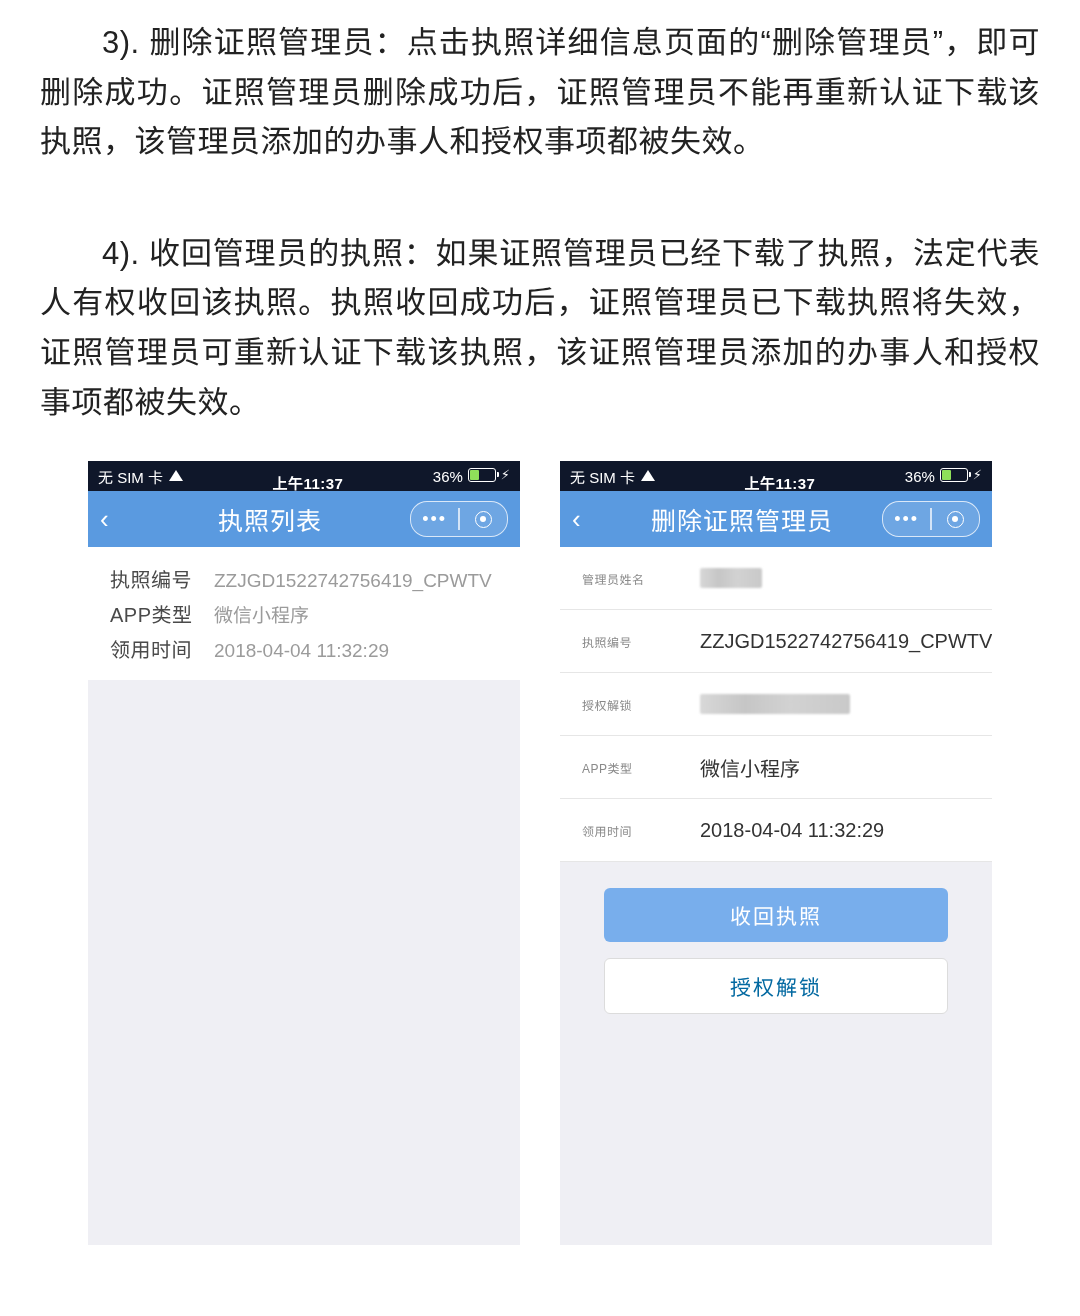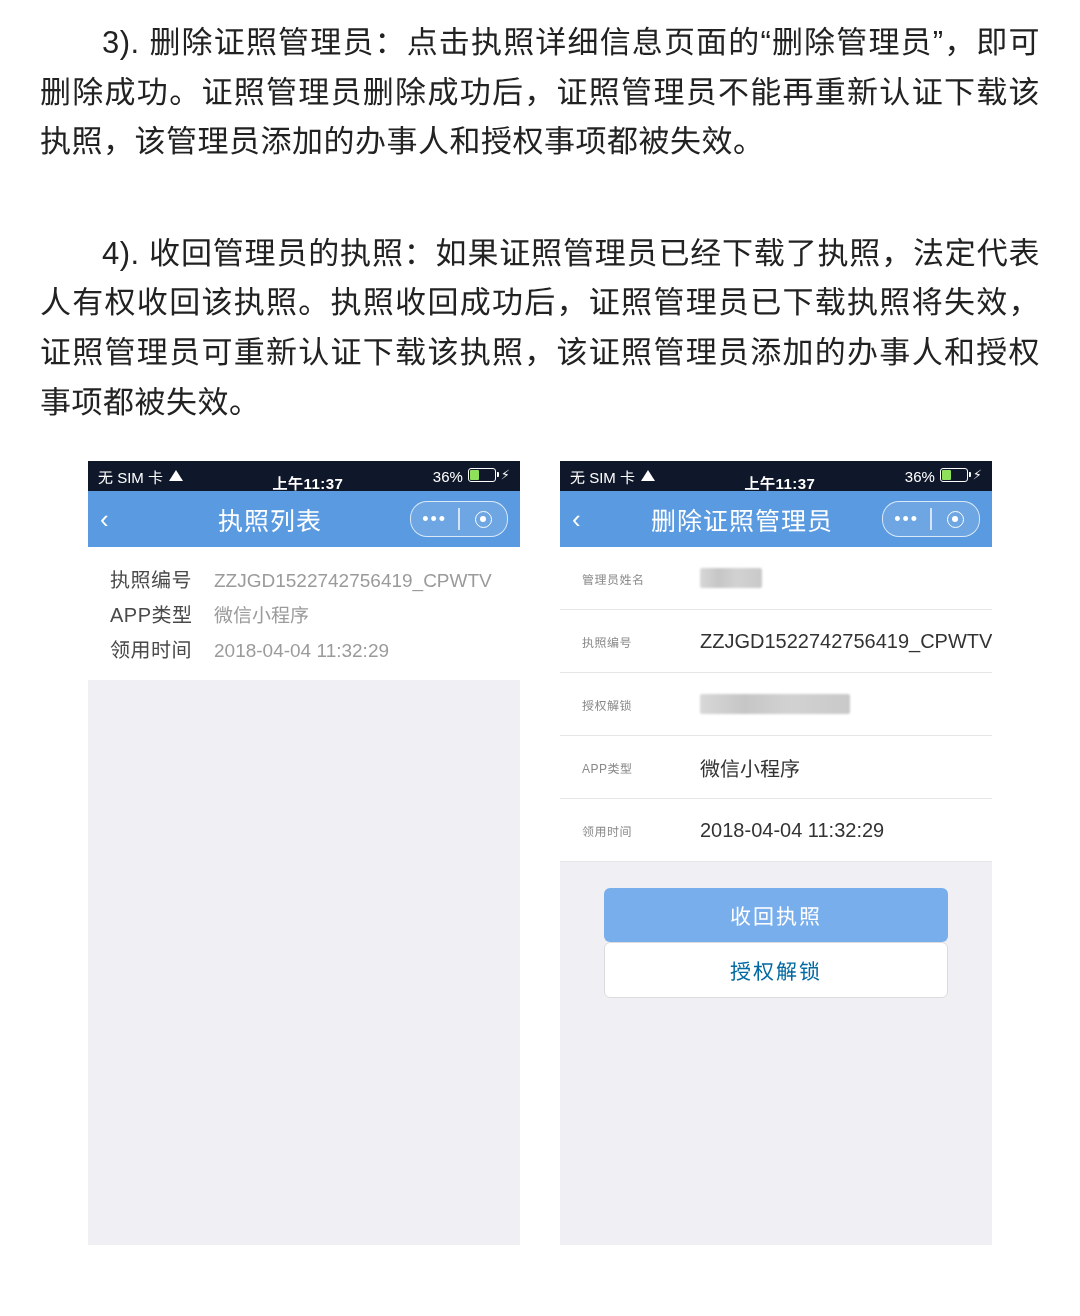--- a/index.html
+++ b/index.html
@@ -213,20 +213,21 @@
     padding: 26px 44px 0 44px;
   }
   .btn {
     height: 54px;
     border-radius: 6px;
     display: flex;
     align-items: center;
     justify-content: center;
     font-size: 21px;
     letter-spacing: 2px;
+    margin-bottom: 16px;
   }
   .btn.primary {
     background: #78aeec;
     color: #ffffff;
   }
   .btn.secondary {
     background: #ffffff;
     color: #0369a1;
     border: 1px solid #dcdcdc;
   }

